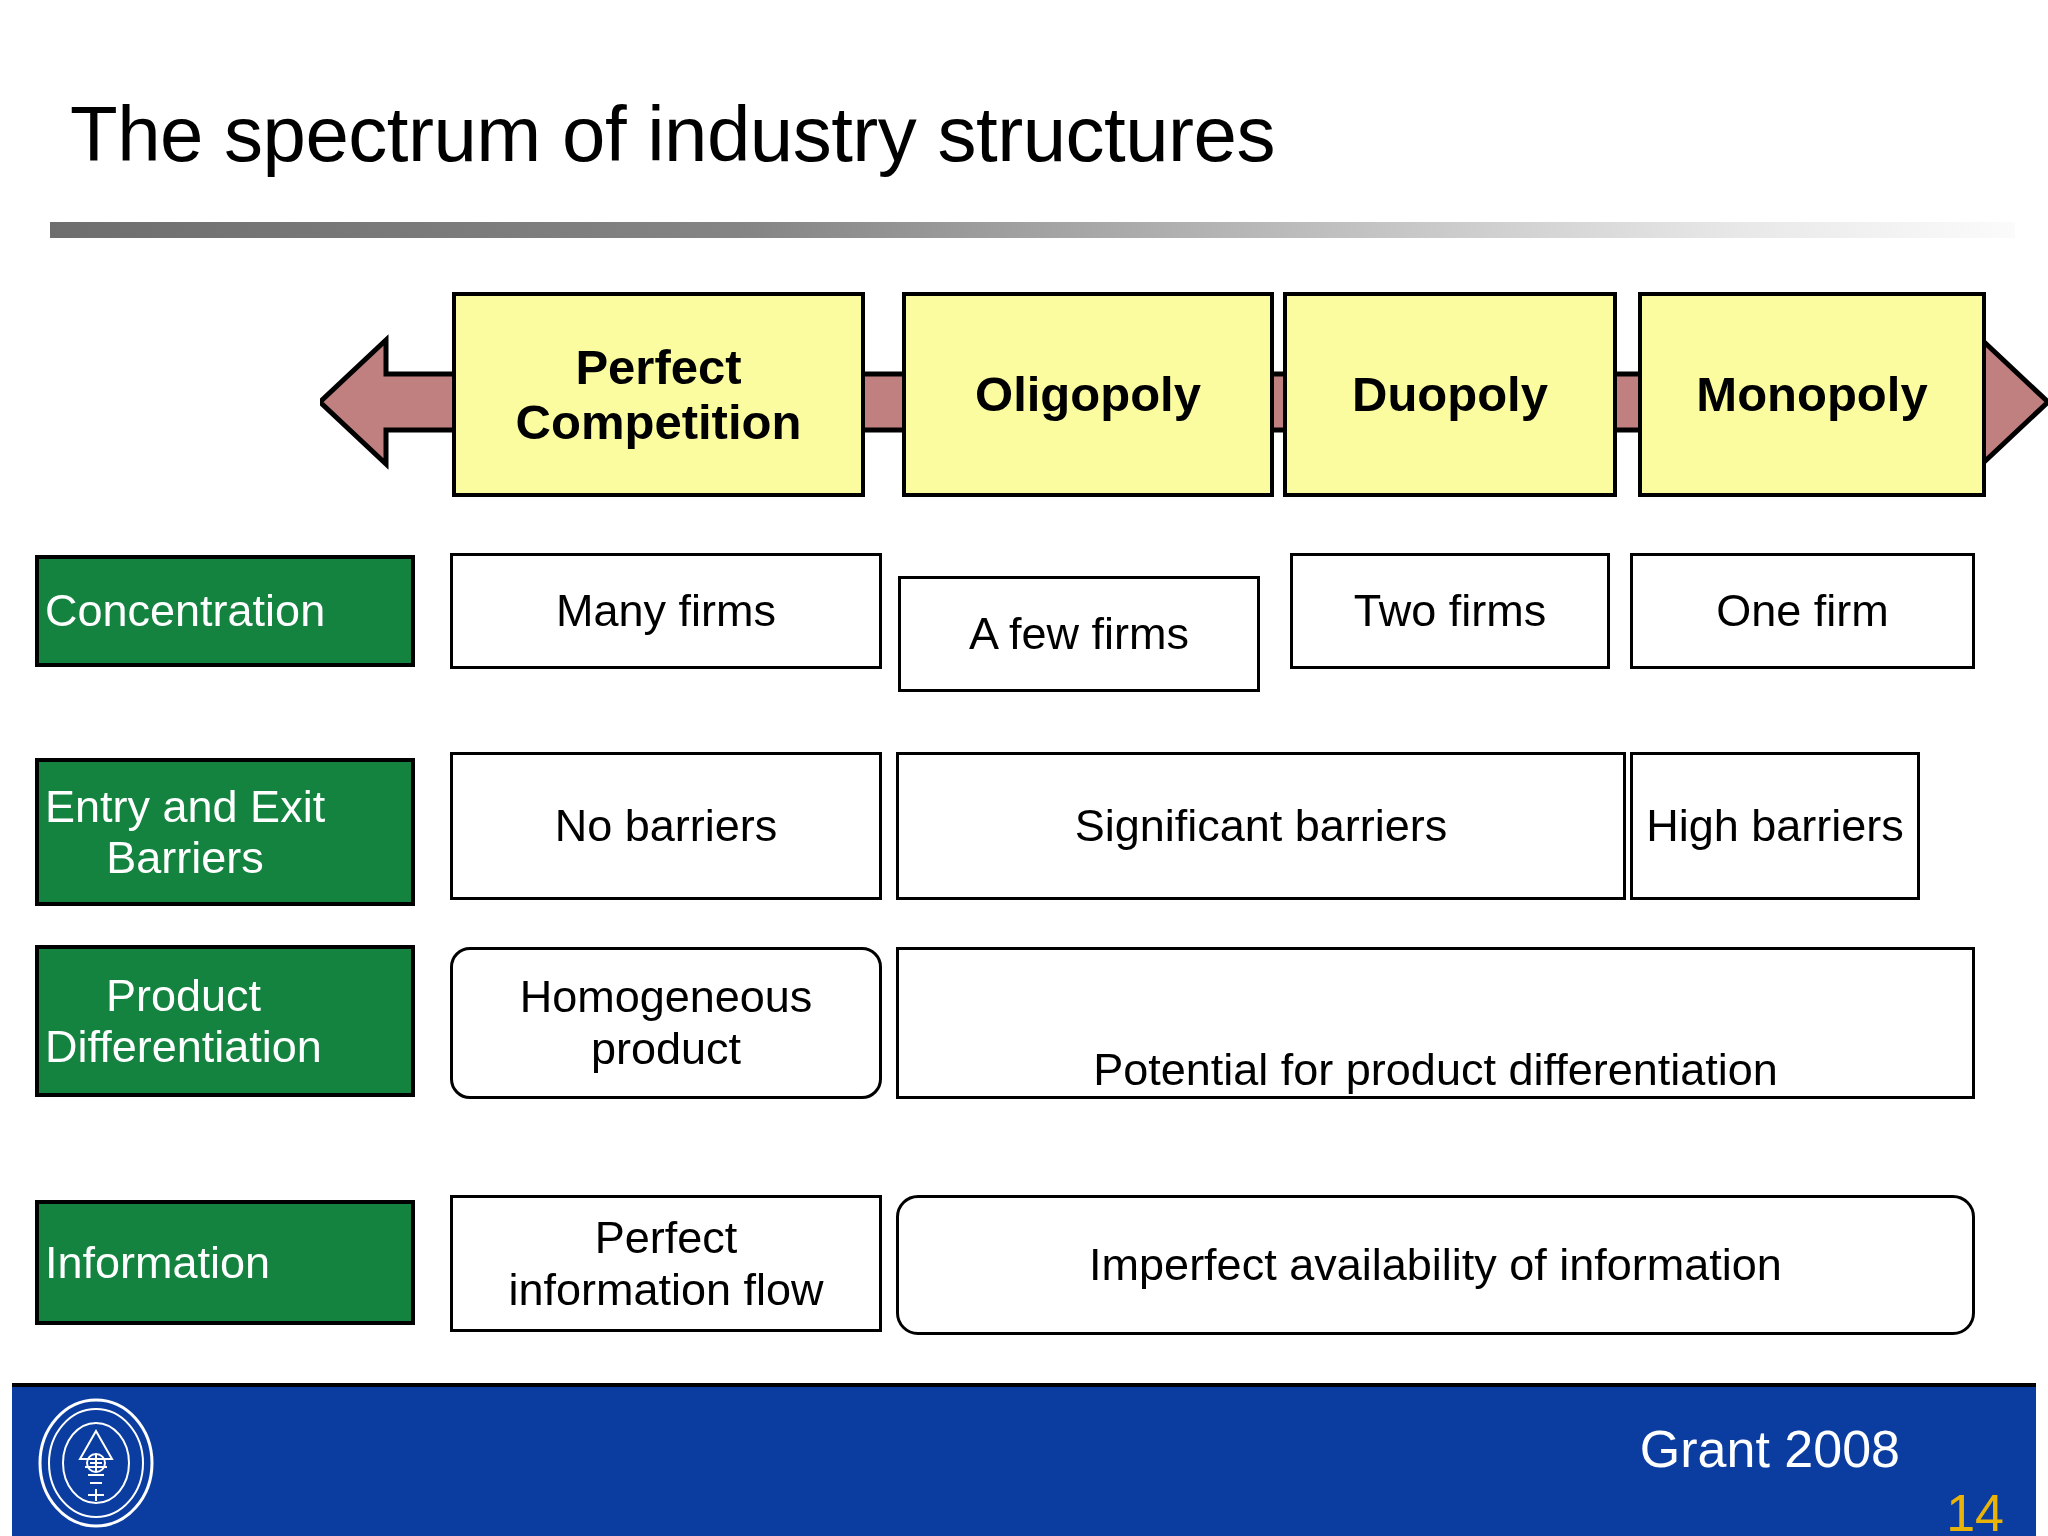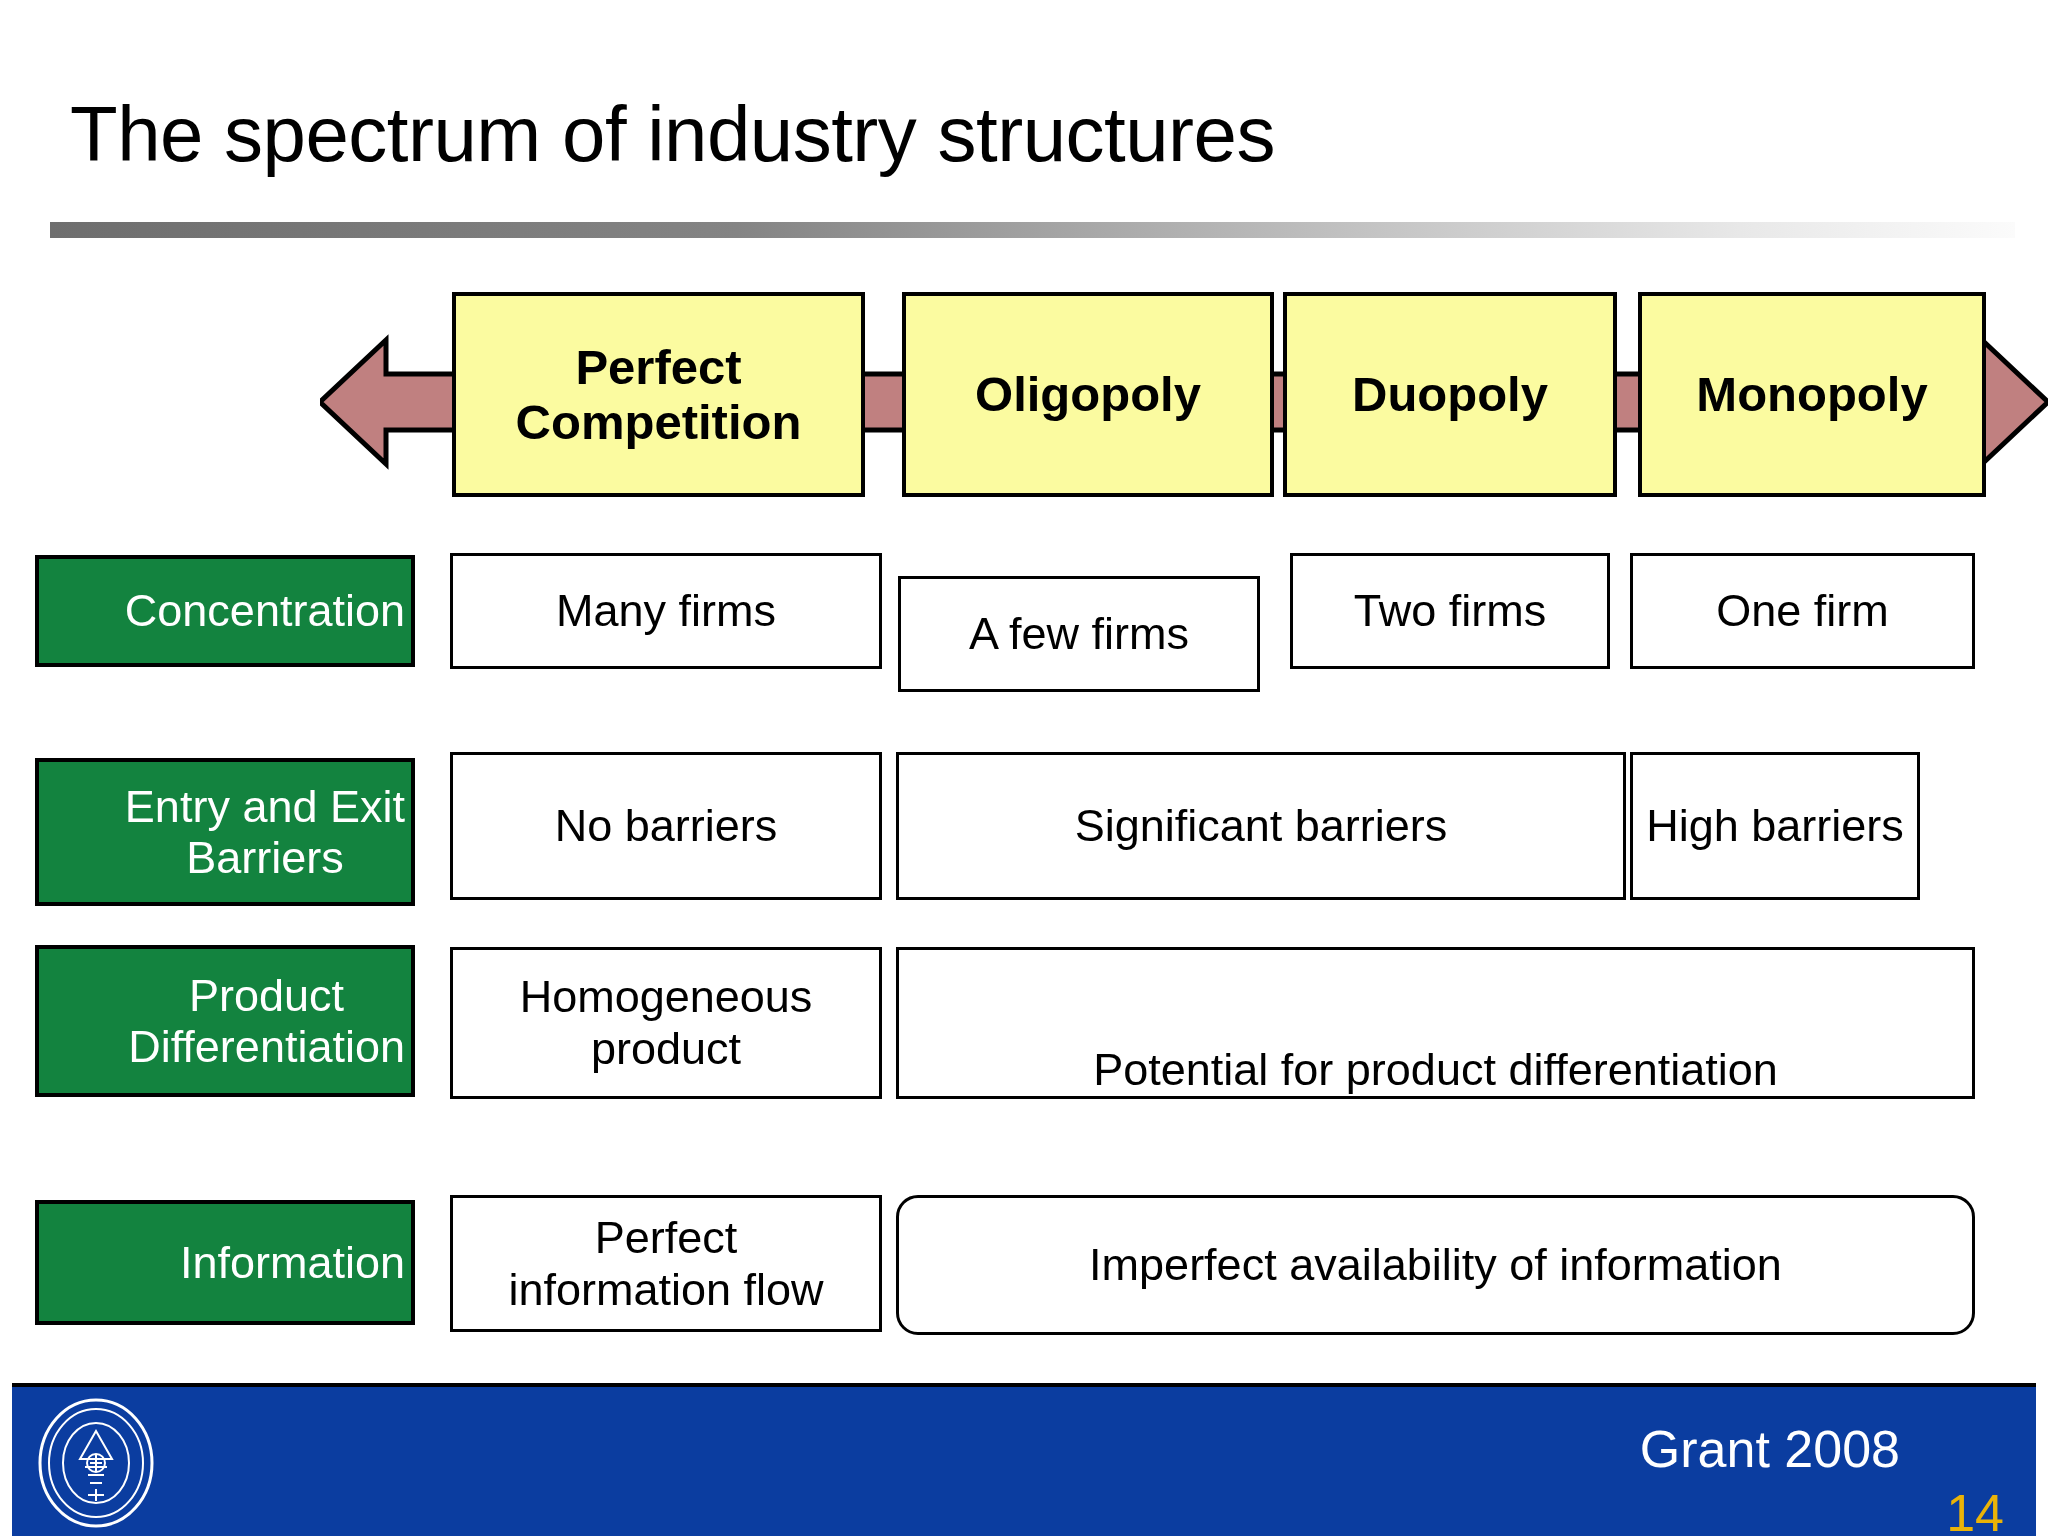--- a/index.html
+++ b/index.html
@@ -91,21 +91,21 @@
     left: 35px;
     width: 380px;
     background: #13833f;
     border: 4px solid #000000;
     box-sizing: border-box;
     color: #ffffff;
     font-size: 45px;
     line-height: 1.14;
     display: flex;
     align-items: center;
-    justify-content: flex-end;
+    justify-content: flex-start;
     text-align: center;
     padding: 0 6px;
   }
   .cell {
     position: absolute;
     background: #ffffff;
     border: 3px solid #000000;
     box-sizing: border-box;
     color: #000000;
     font-size: 45px;
@@ -125,21 +125,21 @@
   #r0c3 { left: 1630px; top: 553px; width: 345px; height: 116px; }
 
   
   #gl1 { top: 758px; height: 148px; }
   #r1c0 { left: 450px;  top: 752px; width: 432px; height: 148px; }
   #r1c1 { left: 896px;  top: 752px; width: 730px; height: 148px; }
   #r1c2 { left: 1630px; top: 752px; width: 290px; height: 148px; }
 
   
   #gl2 { top: 945px; height: 152px; }
-  #r2c0 { left: 450px;  top: 947px; width: 432px; height: 152px; }
+  #r2c0 { left: 450px;  top: 947px; width: 432px; height: 152px; border-radius: 20px; }
   #r2c1 { left: 896px;  top: 947px; width: 1079px; height: 152px; align-items: flex-end; }
 
   
   #gl3 { top: 1200px; height: 125px; }
   #r3c0 { left: 450px;  top: 1195px; width: 432px; height: 137px; }
   #r3c1 { left: 896px;  top: 1195px; width: 1079px; height: 140px; border-radius: 22px; }
 
   
   .footer-bar {
     position: absolute;

